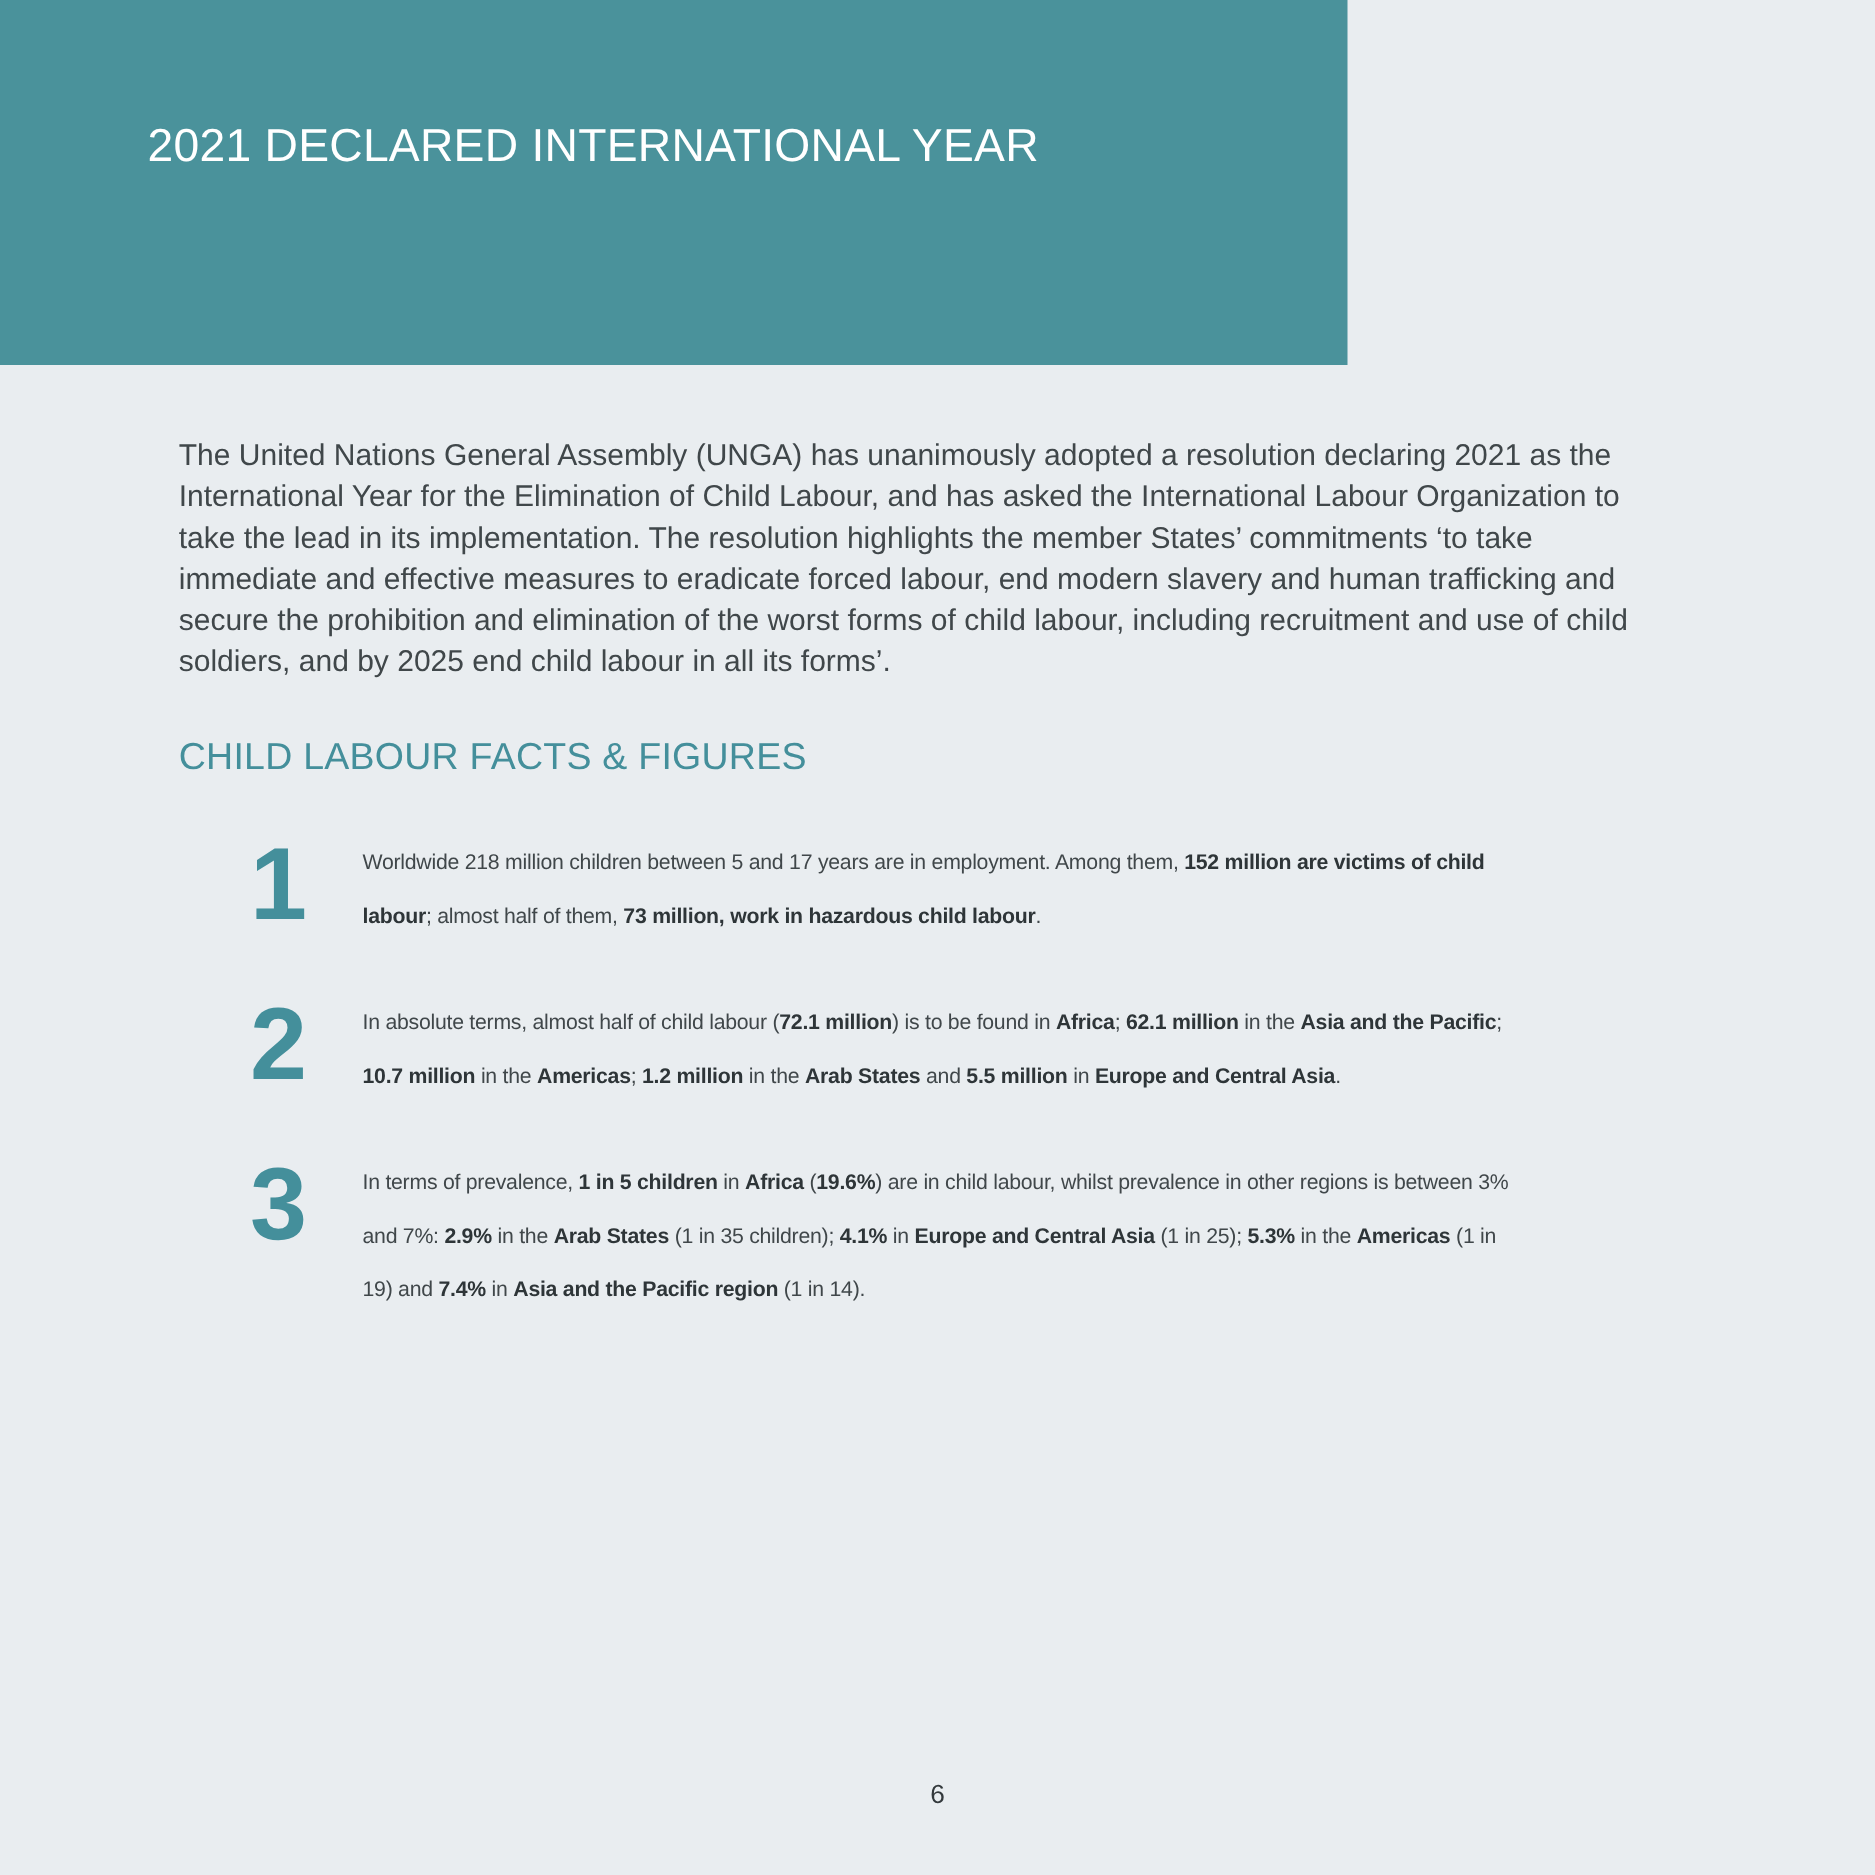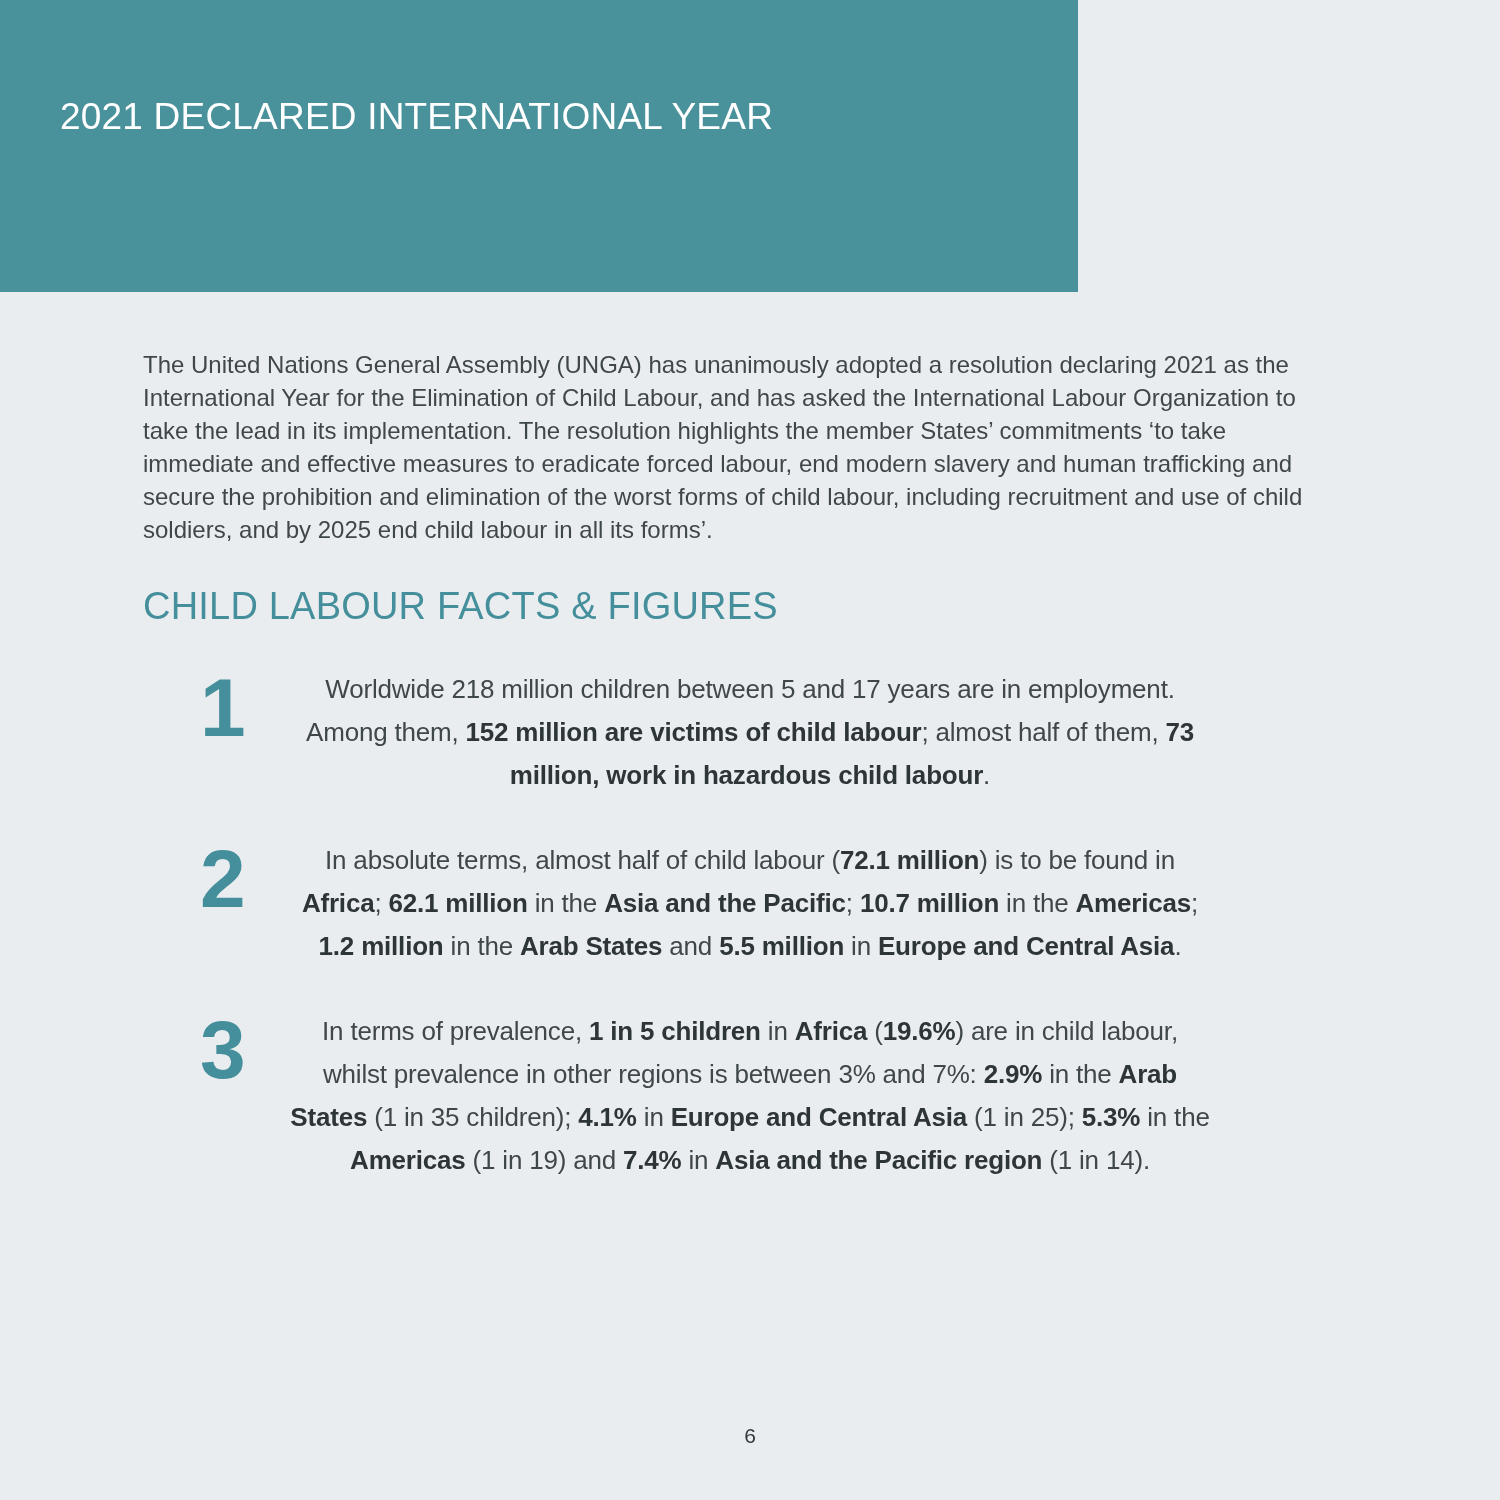--- a/index.html
+++ b/index.html
@@ -16,21 +16,21 @@
   }
   .header-block {
     position: absolute;
     top: 0;
     left: 0;
     width: 1078px;
     height: 292px;
     background: #4a929b;
   }
   .header-title {
-    padding: 92px 0 0 60px;
+    padding: 92px 0 0 118px;
     color: #ffffff;
     font-size: 37px;
     line-height: 49px;
     font-weight: 400;
     letter-spacing: 0.2px;
   }
   .content {
     position: absolute;
     top: 292px;
     left: 143px;
@@ -38,21 +38,21 @@
   }
   .intro {
     margin: 56px 0 0 0;
     width: 1200px;
     font-size: 24px;
     line-height: 33px;
     color: #40474a;
   }
   .section-heading {
     margin: 42px 0 0 0;
-    font-size: 38px;
+    font-size: 30px;
     line-height: 36px;
     font-weight: 400;
     color: #448f9b;
     letter-spacing: 0.2px;
   }
   .fact-row {
     display: flex;
     align-items: flex-start;
     margin-top: 42px;
     padding-left: 57px;
@@ -64,25 +64,24 @@
     flex: 0 0 90px;
     width: 90px;
     font-size: 82px;
     line-height: 76px;
     font-weight: 700;
     color: #448f9b;
     margin-top: 2px;
   }
   .fact-text {
     width: 920px;
-    font-size: 26px;
+    font-size: 17px;
     line-height: 43px;
     color: #40474a;
     letter-spacing: -0.2px;
-    text-align: center;
   }
   .fact-text .bold {
     font-weight: 700;
     color: #2e3538;
   }
   .page-number {
     position: absolute;
     left: 0;
     right: 0;
     top: 1424px;

